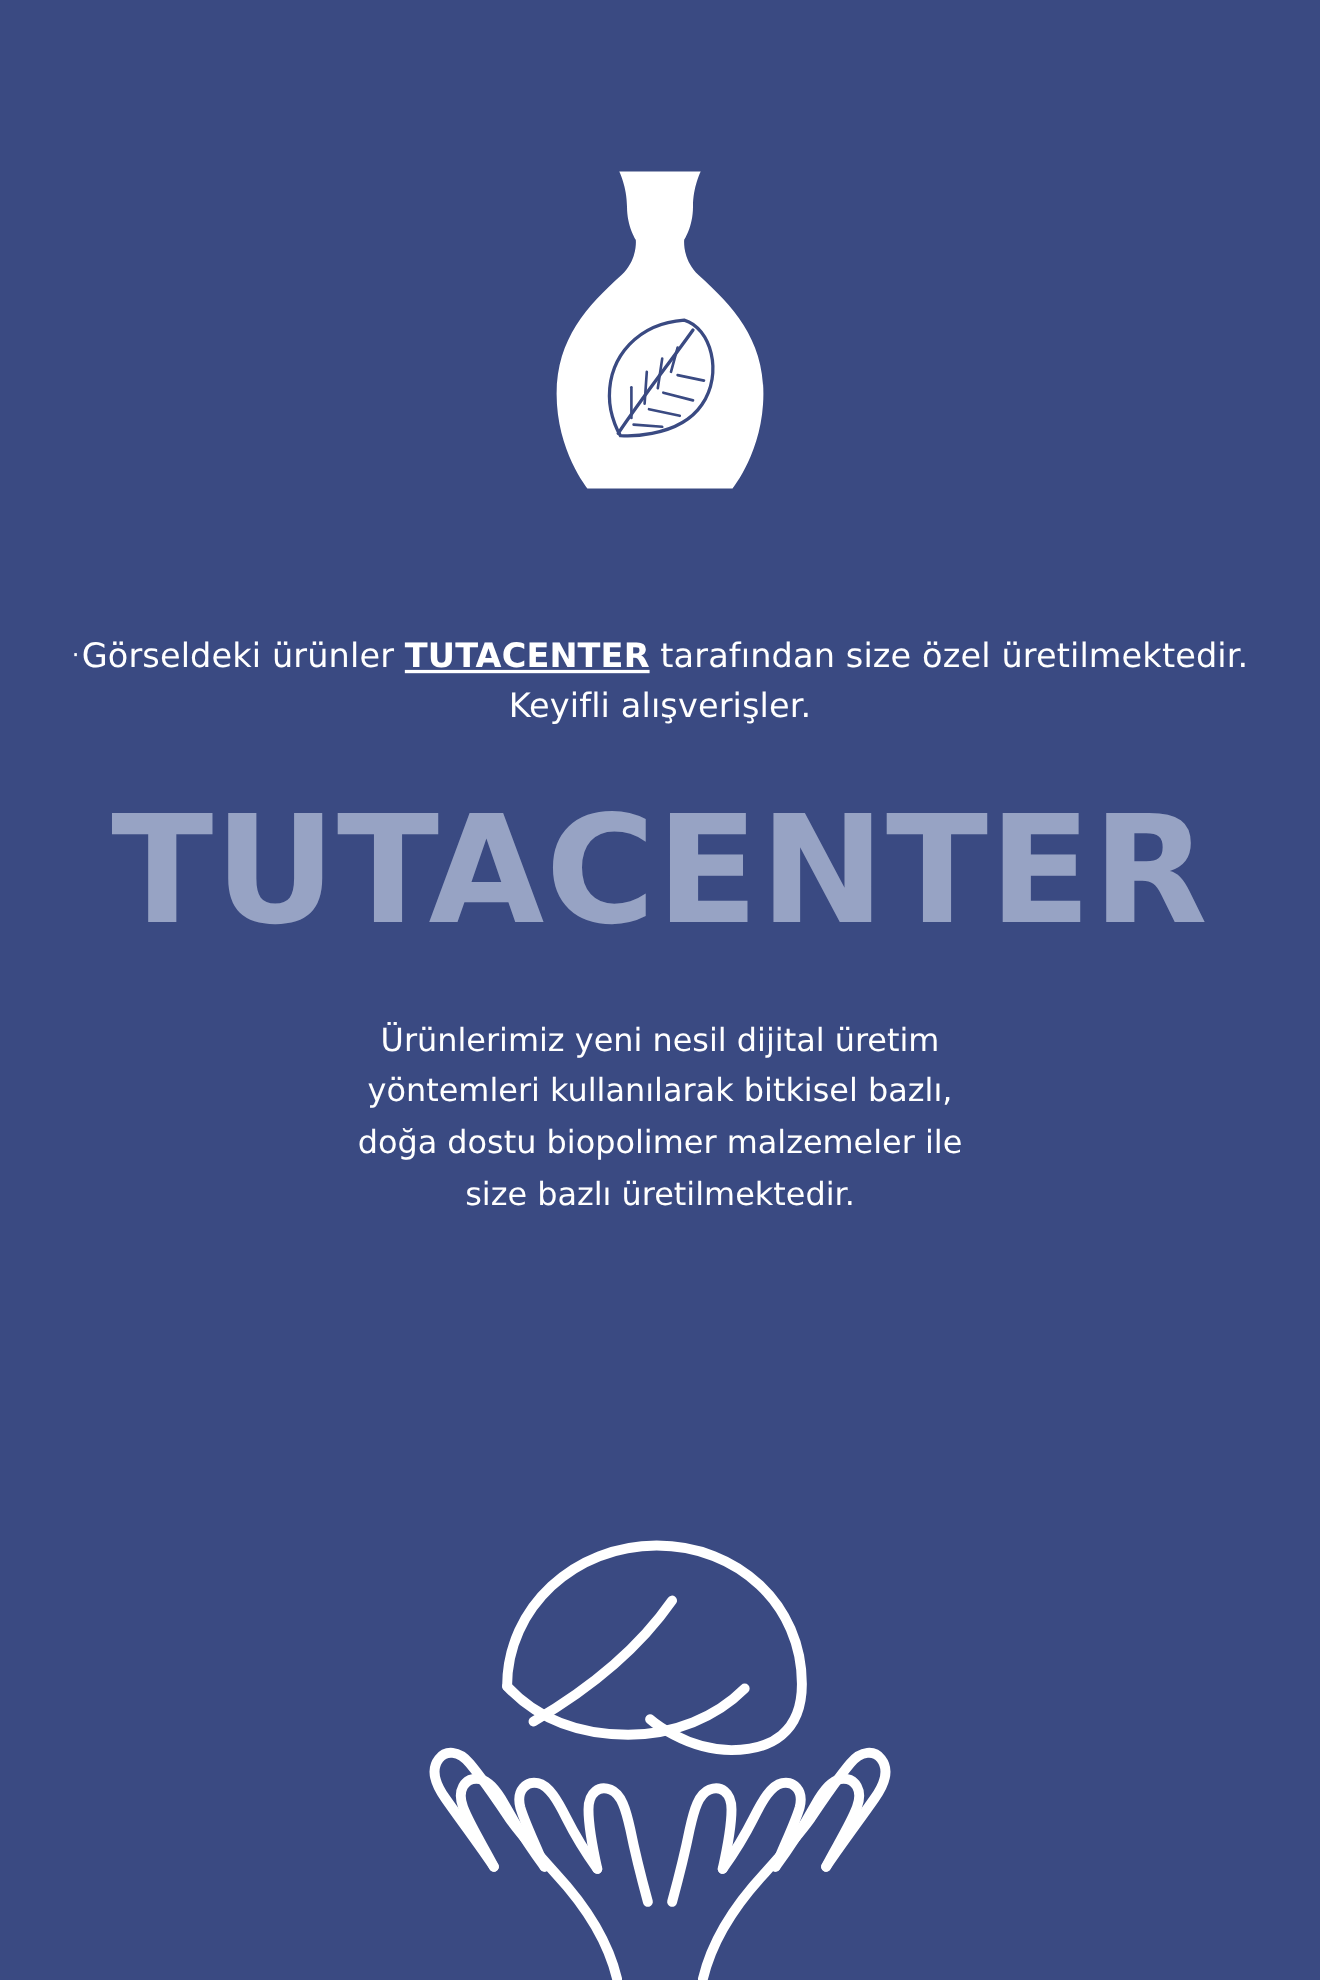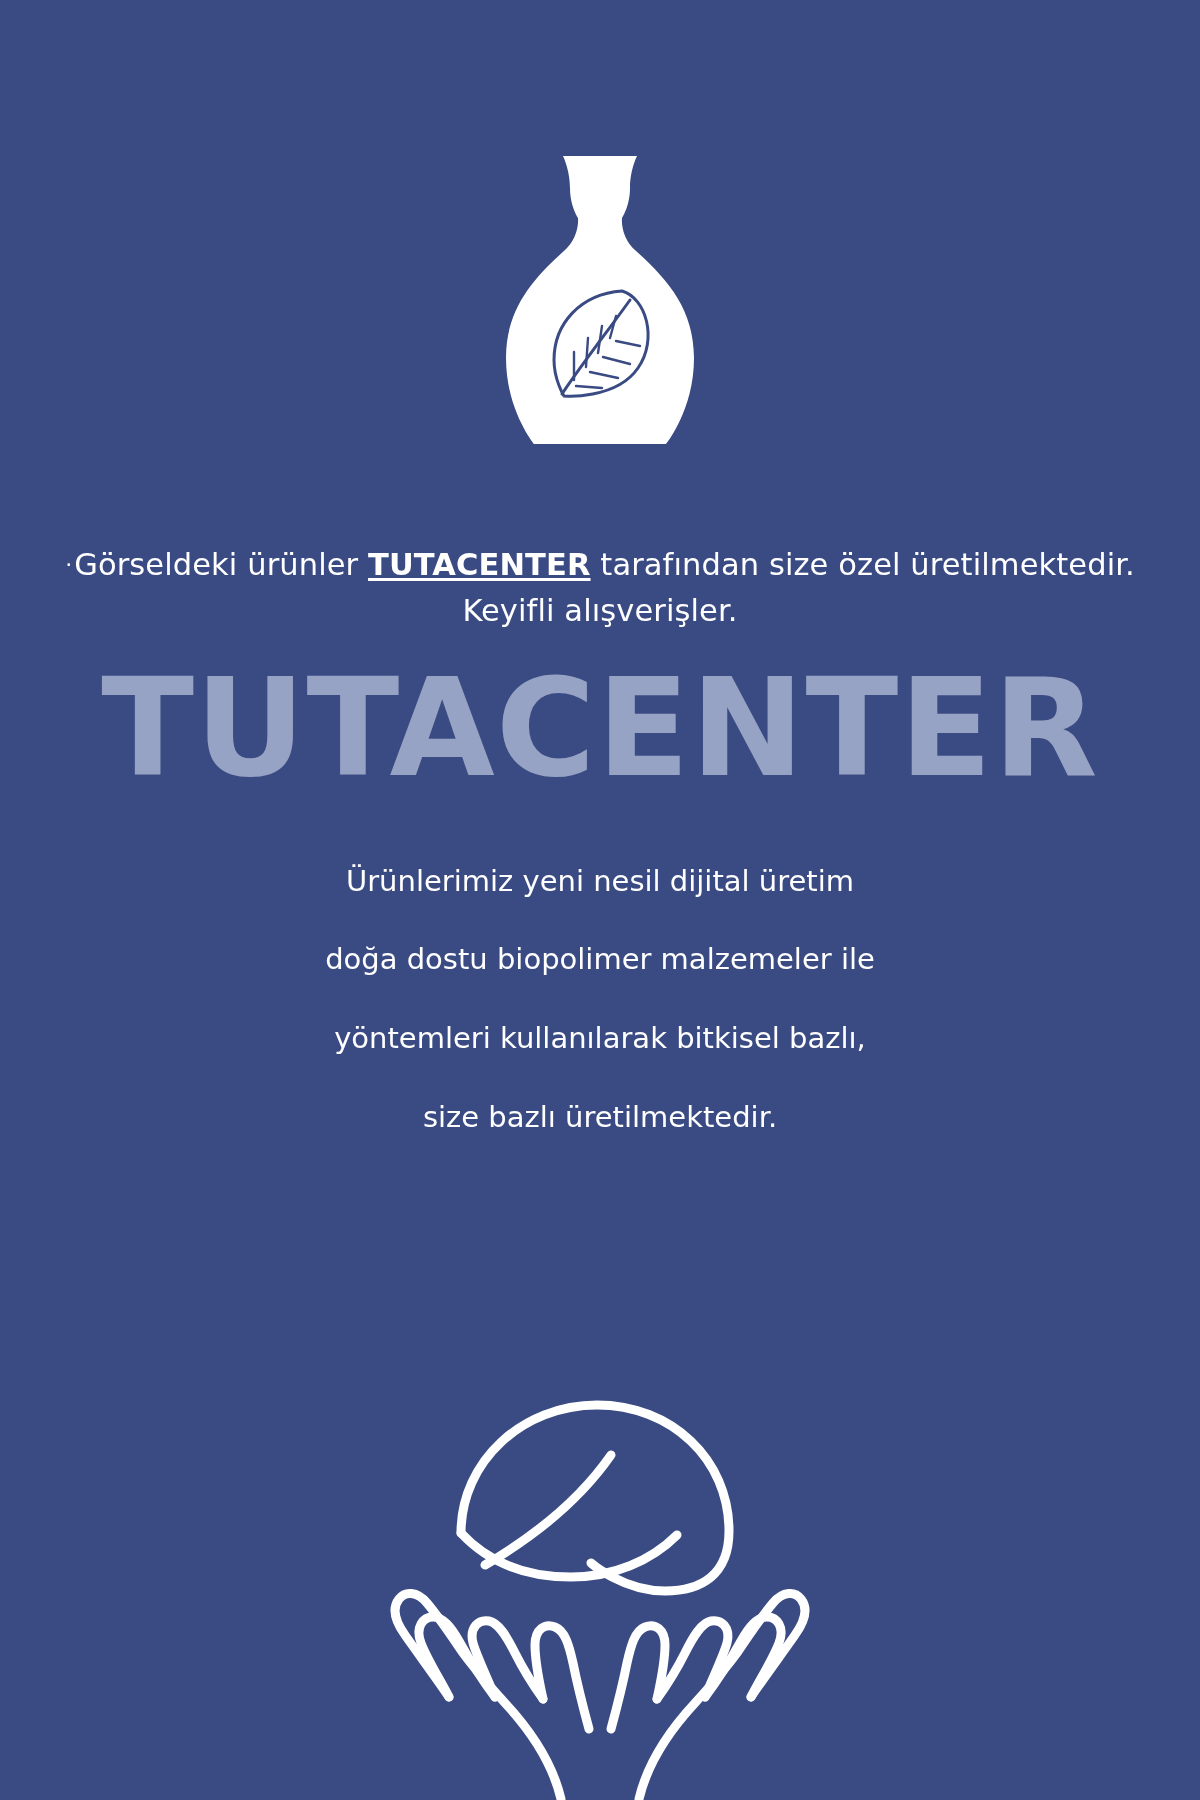--- a/index.html
+++ b/index.html
@@ -15,20 +15,21 @@
     position: relative;
   }
   .page {
     position: relative;
     width: 1200px;
     height: 1800px;
     background: #3a4a82;
     display: flex;
     flex-direction: column;
     align-items: center;
+    gap: 32px;
   }
 
   
   .vase-logo {
     margin-top: 148px;
     width: 260px;
     height: 310px;
     display: block;
   }
 
@@ -74,21 +75,20 @@
     margin-top: 26px;
     text-align: center;
     color: #ffffff;
     font-size: 29px;
     line-height: 1.62;
     width: 900px;
   }
   .description .line {
     display: block;
     white-space: nowrap;
-    margin-top: 32px;
   }
 
   
   .hands-illustration {
     position: absolute;
     left: 50%;
     transform: translateX(-50%);
     top: 1385px;
     width: 470px;
     height: 420px;
@@ -117,22 +117,22 @@
 
   <div class="notice">
     <span class="line"><span class="bullet">·</span><span>Görseldeki ürünler </span><span class="u">TUTACENTER</span><span> tarafından size özel üretilmektedir.</span></span>
     <span class="line">Keyifli alışverişler.</span>
   </div>
 
   <div class="wordmark">TUTACENTER</div>
 
   <div class="description">
     <span class="line">Ürünlerimiz yeni nesil dijital üretim</span>
+    <span class="line">yöntemleri kullanılarak bitkisel bazlı,</span>
     <span class="line">doğa dostu biopolimer malzemeler ile</span>
-    <span class="line">yöntemleri kullanılarak bitkisel bazlı,</span>
     <span class="line">size bazlı üretilmektedir.</span>
   </div>
 
   <svg class="hands-illustration" viewBox="0 0 470 420" aria-hidden="true">
     <g fill="none" stroke="#ffffff" stroke-width="9" stroke-linecap="round" stroke-linejoin="round">
 
       <path d="M96 148 C96 76 158 20 232 20 C306 20 364 74 364 146 C364 190 336 206 300 206 C258 206 226 178 226 178"></path>
       <path d="M96 148 C124 178 162 192 206 192 C248 192 286 176 312 150"></path>
       <path d="M120 180 C168 152 214 116 246 70"></path>
 

